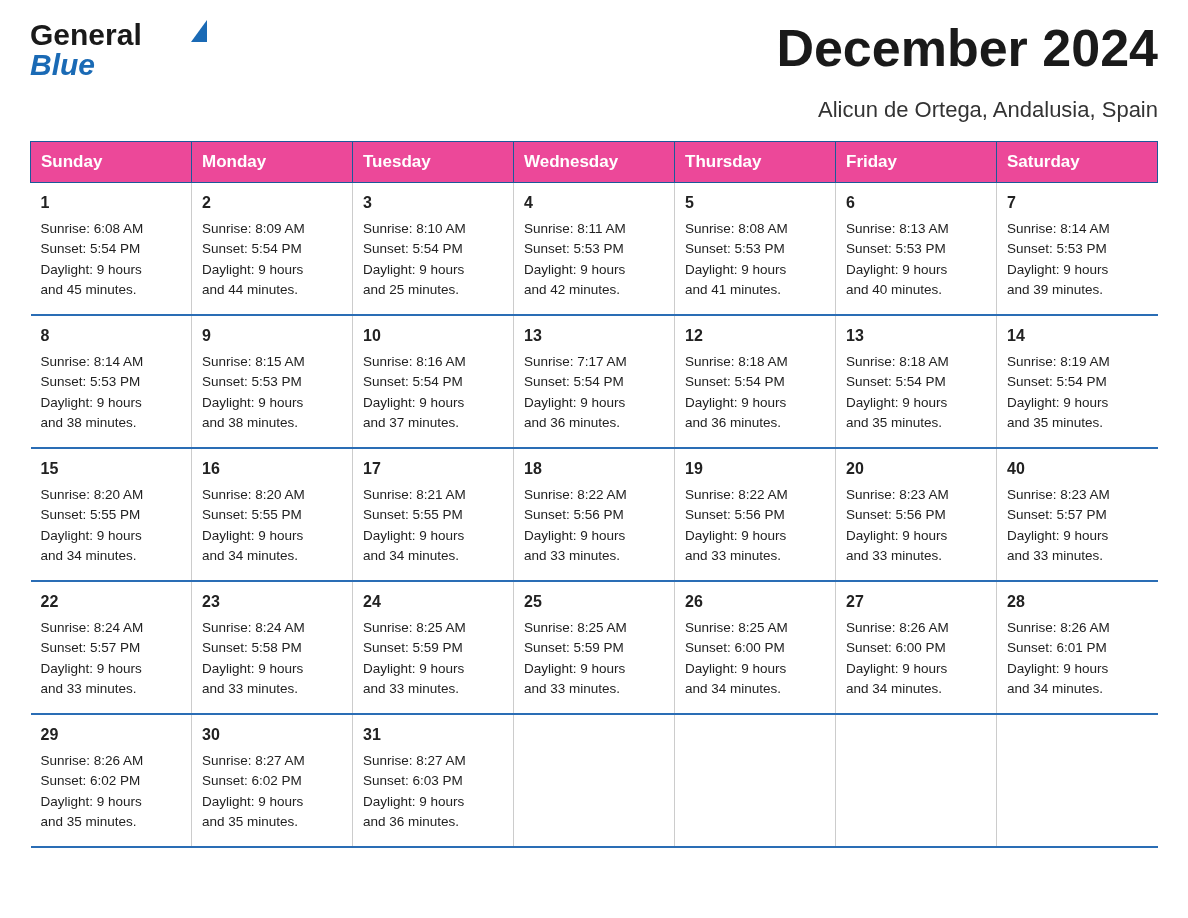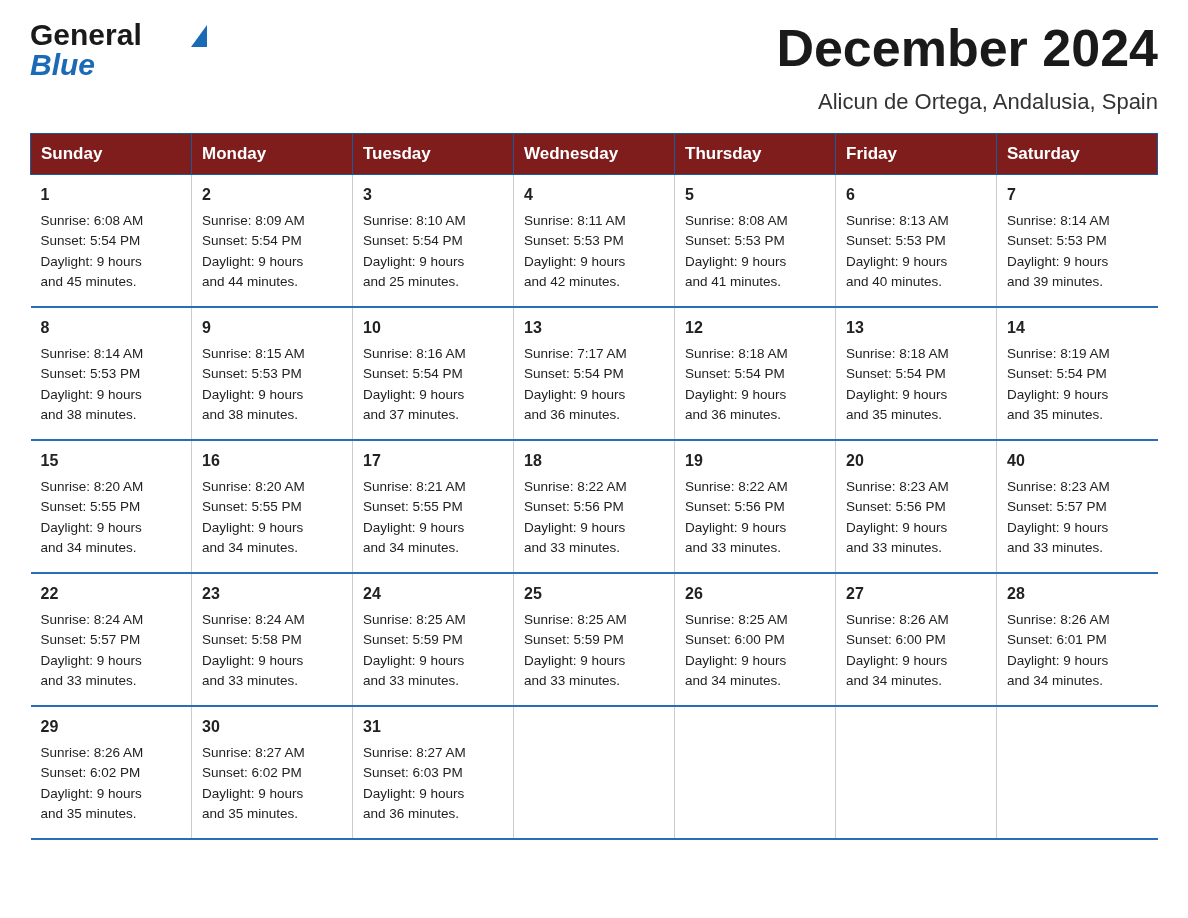--- a/index.html
+++ b/index.html
@@ -28,28 +28,28 @@
     .title-block h1 {
       font-size: 52px;
       font-weight: bold;
       color: #1a1a1a;
       line-height: 1.1;
     }
     .title-block h2 {
       font-size: 22px;
       font-weight: normal;
       color: #333;
-      margin-top: 12px;
+      margin-top: 20px;
     }
     .calendar {
       width: 100%;
       border-collapse: collapse;
     }
     .calendar thead th {
-      background-color: #7f1d1d;
+      background-color: #ec4899;
       color: #fff;
       font-size: 17px;
       font-weight: bold;
       padding: 10px 10px;
       text-align: left;
       border: 1px solid #1a5a9a;
     }
     .calendar tbody tr {
       border-bottom: 2px solid #2a6db5;
     }
@@ -69,21 +69,21 @@
       font-size: 16px;
       font-weight: bold;
       display: block;
       margin-bottom: 4px;
     }
     .empty-cell {
       background: #fff;
     }
     .logo-row {
       display: flex;
-      align-items: flex-end;
+      align-items: flex-start;
       gap: 48px;
     }
     .logo-text-general {
       font-size: 30px;
       font-weight: bold;
       color: #1a1a1a;
       font-family: Arial, sans-serif;
     }
     .logo-triangle-svg {
       display: inline-block;

